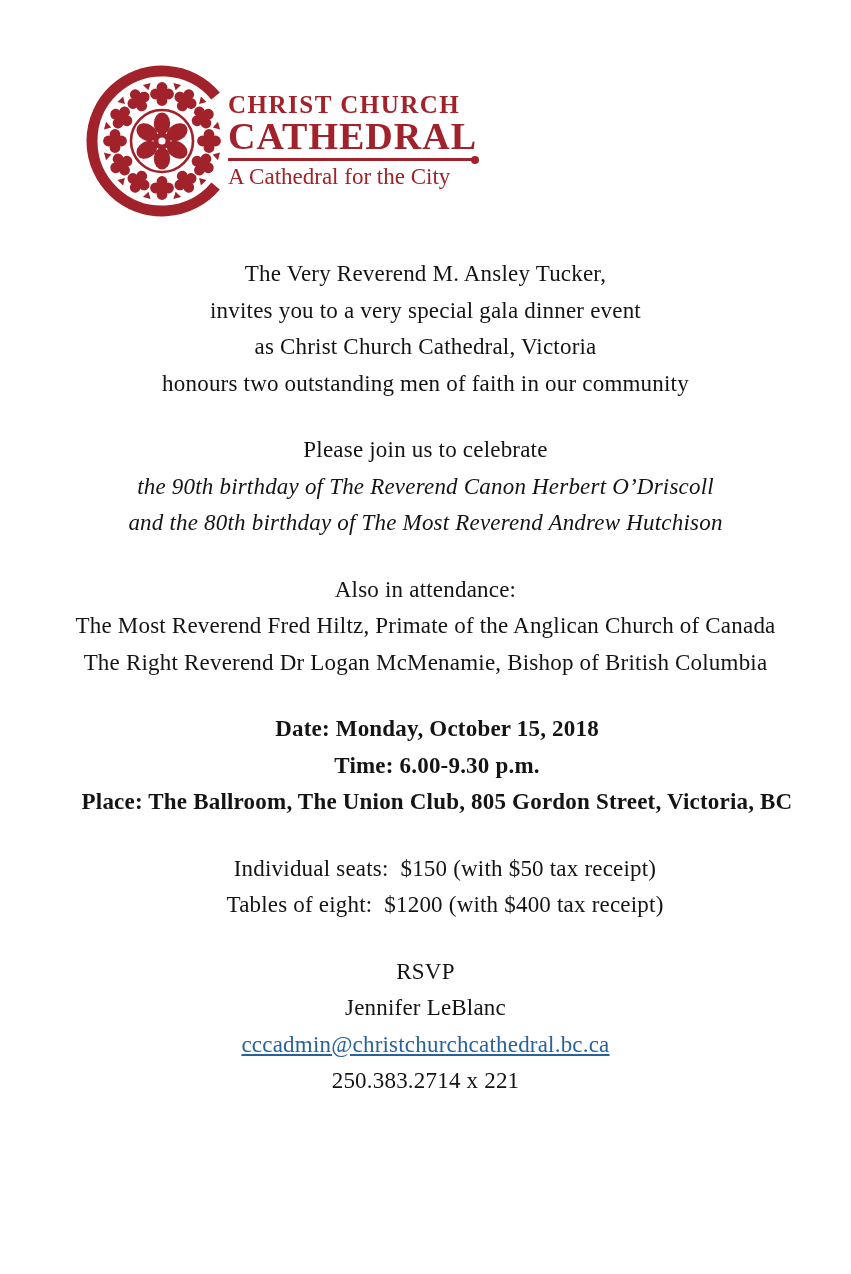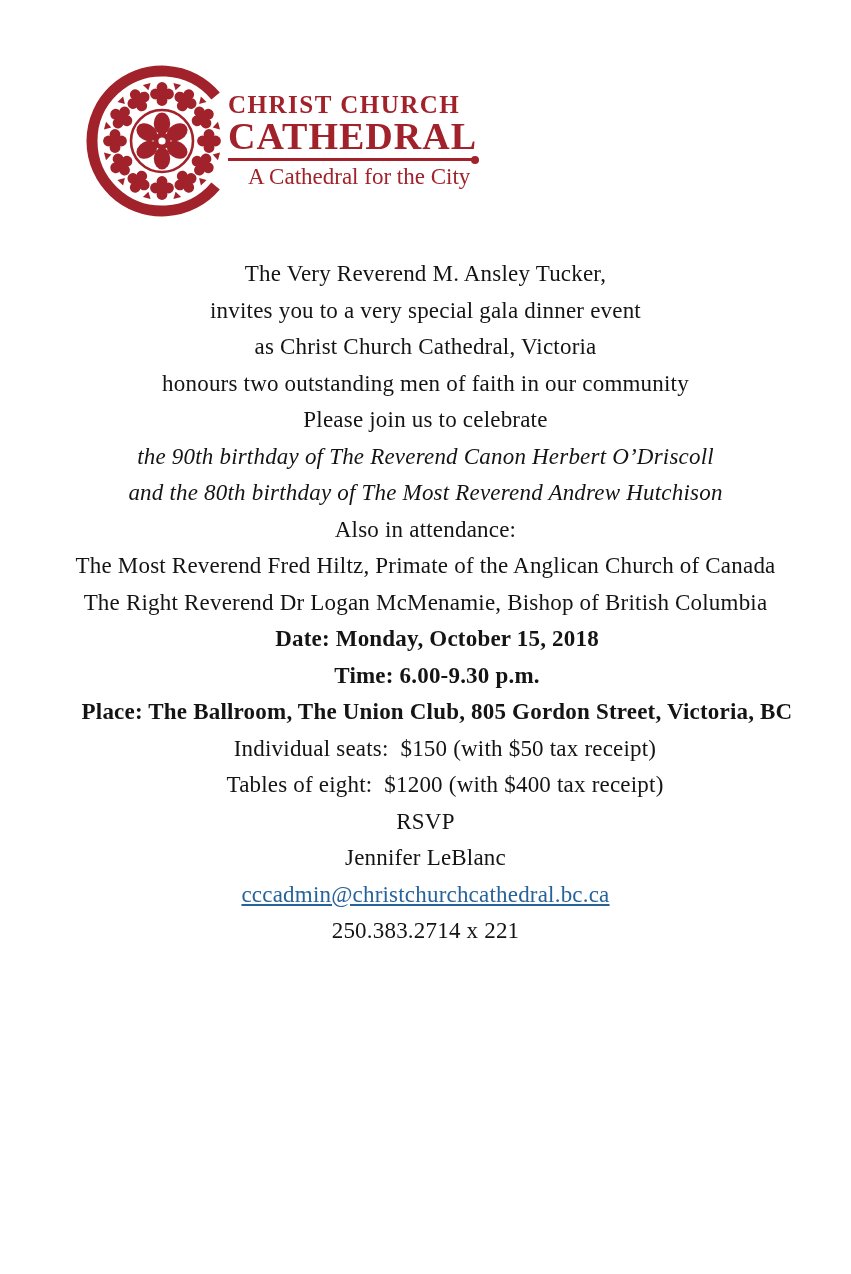--- a/index.html
+++ b/index.html
@@ -27,32 +27,32 @@
     color:var(--brand);line-height:1.0;white-space:nowrap;
   }
   .logo-name2{
     font-size:38px;font-weight:bold;letter-spacing:1px;
     color:var(--brand);line-height:1.02;white-space:nowrap;
   }
   .logo-rule{position:relative;height:3px;background:var(--brand);margin:2px 0 3px;}
   .logo-dot{position:absolute;right:-2px;top:-2.5px;width:8px;height:8px;border-radius:50%;background:var(--brand);}
   .logo-tagline{
     font-size:23px;color:var(--brand);line-height:1.1;
-    margin-left:20px;white-space:nowrap;
+    margin-left:0;white-space:nowrap;
   }
 
   
   .content{
     position:absolute;top:256px;left:0;width:100%;
     text-align:center;
     font-size:23px;line-height:36.5px;
     letter-spacing:0.2px;
   }
   .line{margin:0;}
-  .block{}
+  .block{margin-top:30px;}
   .italic{font-style:italic;}
   .bold{font-weight:bold;padding-left:23px;}
   .prewrap{white-space:pre-wrap;padding-left:39px;}
   .email-link{
     color:var(--link);
     text-decoration:underline;
     cursor:pointer;
   }
 </style>
 </head>

